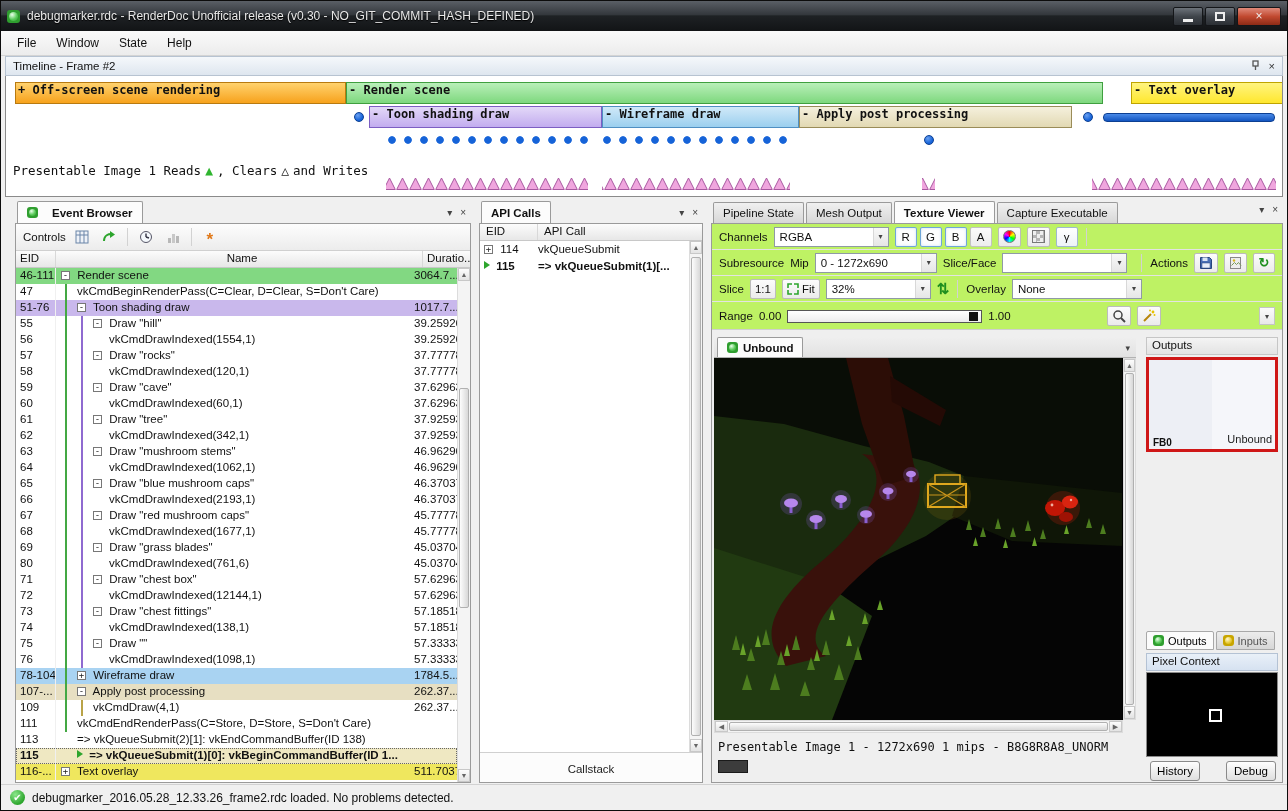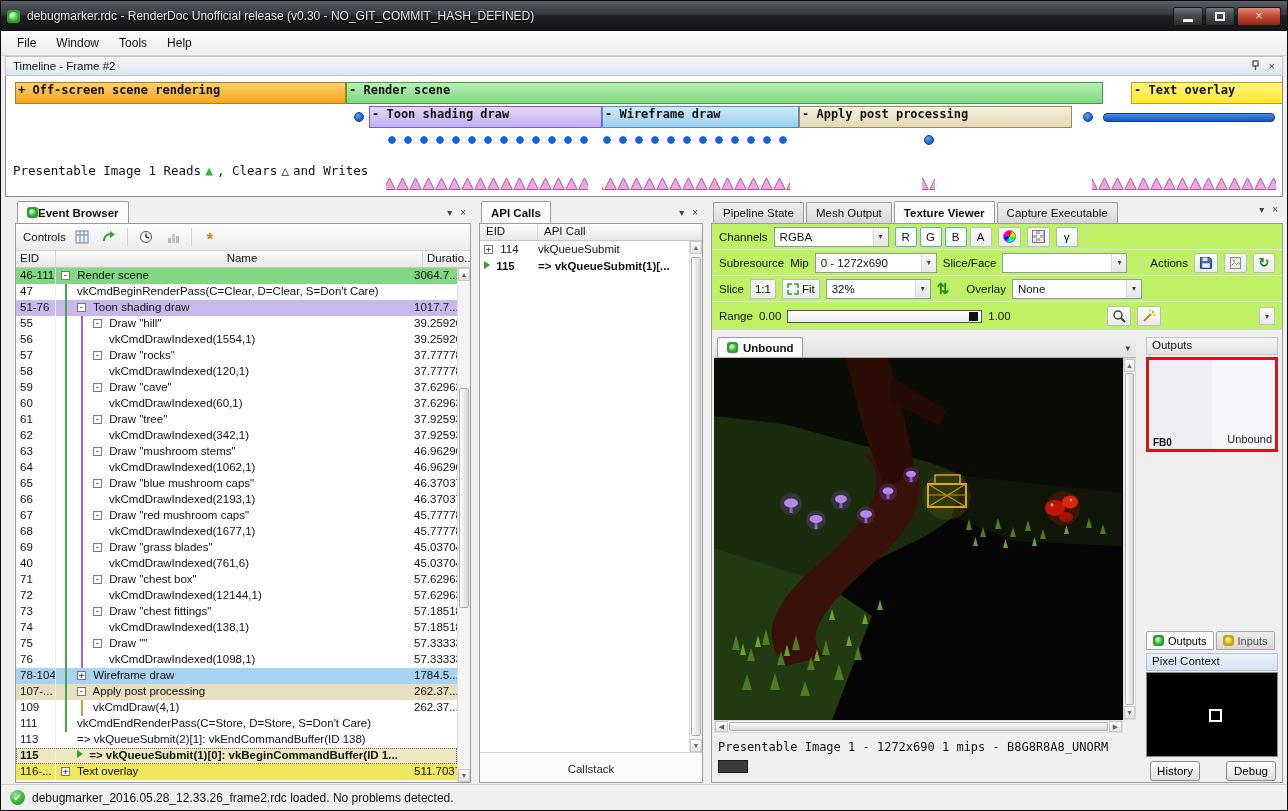--- a/index.html
+++ b/index.html
@@ -63,21 +63,21 @@
     font:12.5px "DejaVu Sans Mono", monospace; display:flex; align-items:center; gap:4px; white-space:pre; }
   .tri { font-size:13px; line-height:13px; } .tri.green { color:#2fb52f; } .tri.hollow { color:#222; }
   .tl-tris { position:absolute; left:0; top:99px; }
 
   
   .panel { position:absolute; top:200px; height:582px; }
   .eb  { left:14px;  width:456px; }
   .api { left:478px; width:224px; }
   .rp  { left:710px; width:572px; }
   .tabstrip { height:22px; display:flex; align-items:flex-end; gap:2px; padding-left:2px; position:relative; }
-  .tab { height:21px; display:flex; align-items:center; gap:0; padding:0 9px;
+  .tab { height:21px; display:flex; align-items:center; gap:14px; padding:0 9px;
     border:1px solid #9a9a9a; border-bottom:none; border-radius:2px 2px 0 0;
     background:linear-gradient(#f0f0f0,#d7d7d7); font-size:11.5px; white-space:nowrap; }
   .tab.active { background:#fcfcfc; font-weight:bold; height:22px; z-index:2; }
   .strip-icons { margin-left:auto; display:flex; gap:8px; padding:0 5px 5px 0; color:#444;
     font-size:10px; align-items:center; }
   .panel-body { position:absolute; top:22px; left:0; right:0; bottom:0;
     background:#fcfcfc; border:1px solid #9a9a9a; overflow:hidden; }
 
   
   .eb-toolbar { height:27px; background:linear-gradient(#fdfdfd,#ececec);
@@ -227,21 +227,21 @@
           <span class="glyph-max"></span>
         </div>
       <div class="tb-btn close">×</div>
     </div>
   </div>
 
   <div class="menubar">
 
   <span class="menu-item">File</span>
       <span class="menu-item">Window</span>
-      <span class="menu-item">Tools</span>
+      <span class="menu-item">State</span>
       <span class="menu-item">Help</span>
     </div>
 
   <div class="tl-header">
     <span>Timeline - Frame #2</span>
     <span class="hdr-icons">
       <span><svg width="9" height="11">
             <rect x="2" y="1" width="5" height="5" fill="none" stroke="#555" stroke-width="1.3"></rect>
             <line x1="4.5" y1="6" x2="4.5" y2="10" stroke="#555" stroke-width="1.3"></line>
           </svg></span>
@@ -511,21 +511,21 @@
             <span class="c-eid">69</span>
             <span class="c-name d2 b-gp">
               <span class="expbox on">-</span>
               
               <span>Draw "grass blades"</span>
             </span>
             <span class="c-dur">45.03704</span>
           </div>
 
           <div class="eb-row">
-            <span class="c-eid">40</span>
+            <span class="c-eid">80</span>
             <span class="c-name d3 b-gp">
               
               
               <span>vkCmdDrawIndexed(761,6)</span>
             </span>
             <span class="c-dur">45.03704</span>
           </div>
 
           <div class="eb-row">
             <span class="c-eid">71</span>

